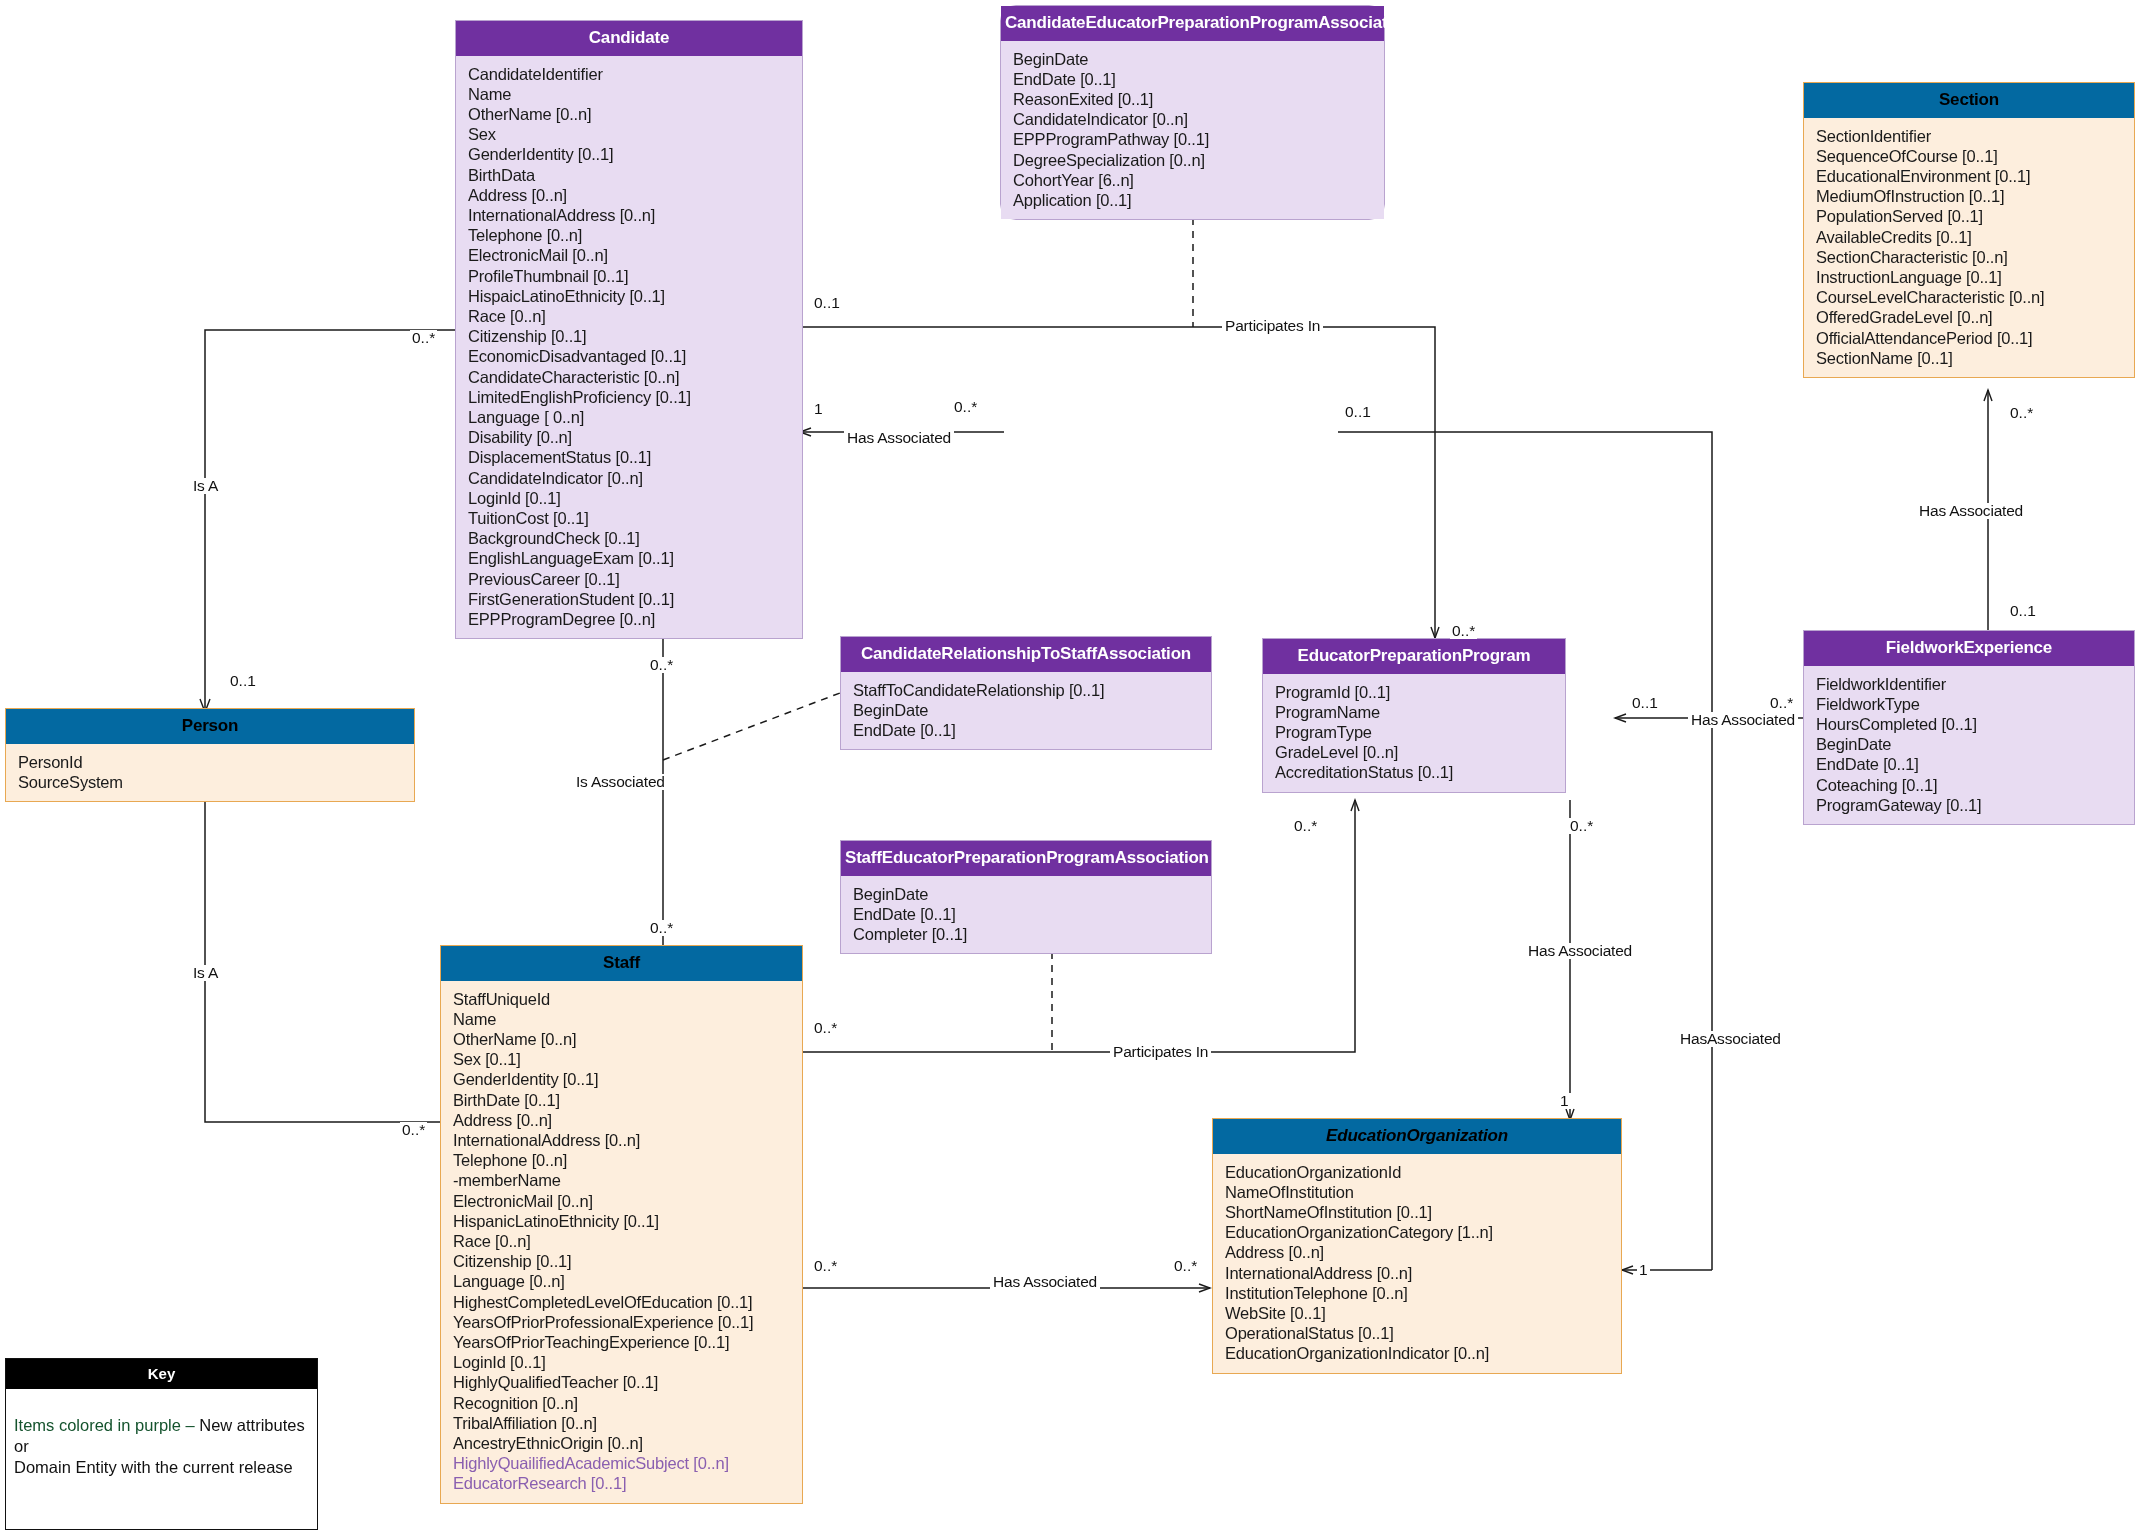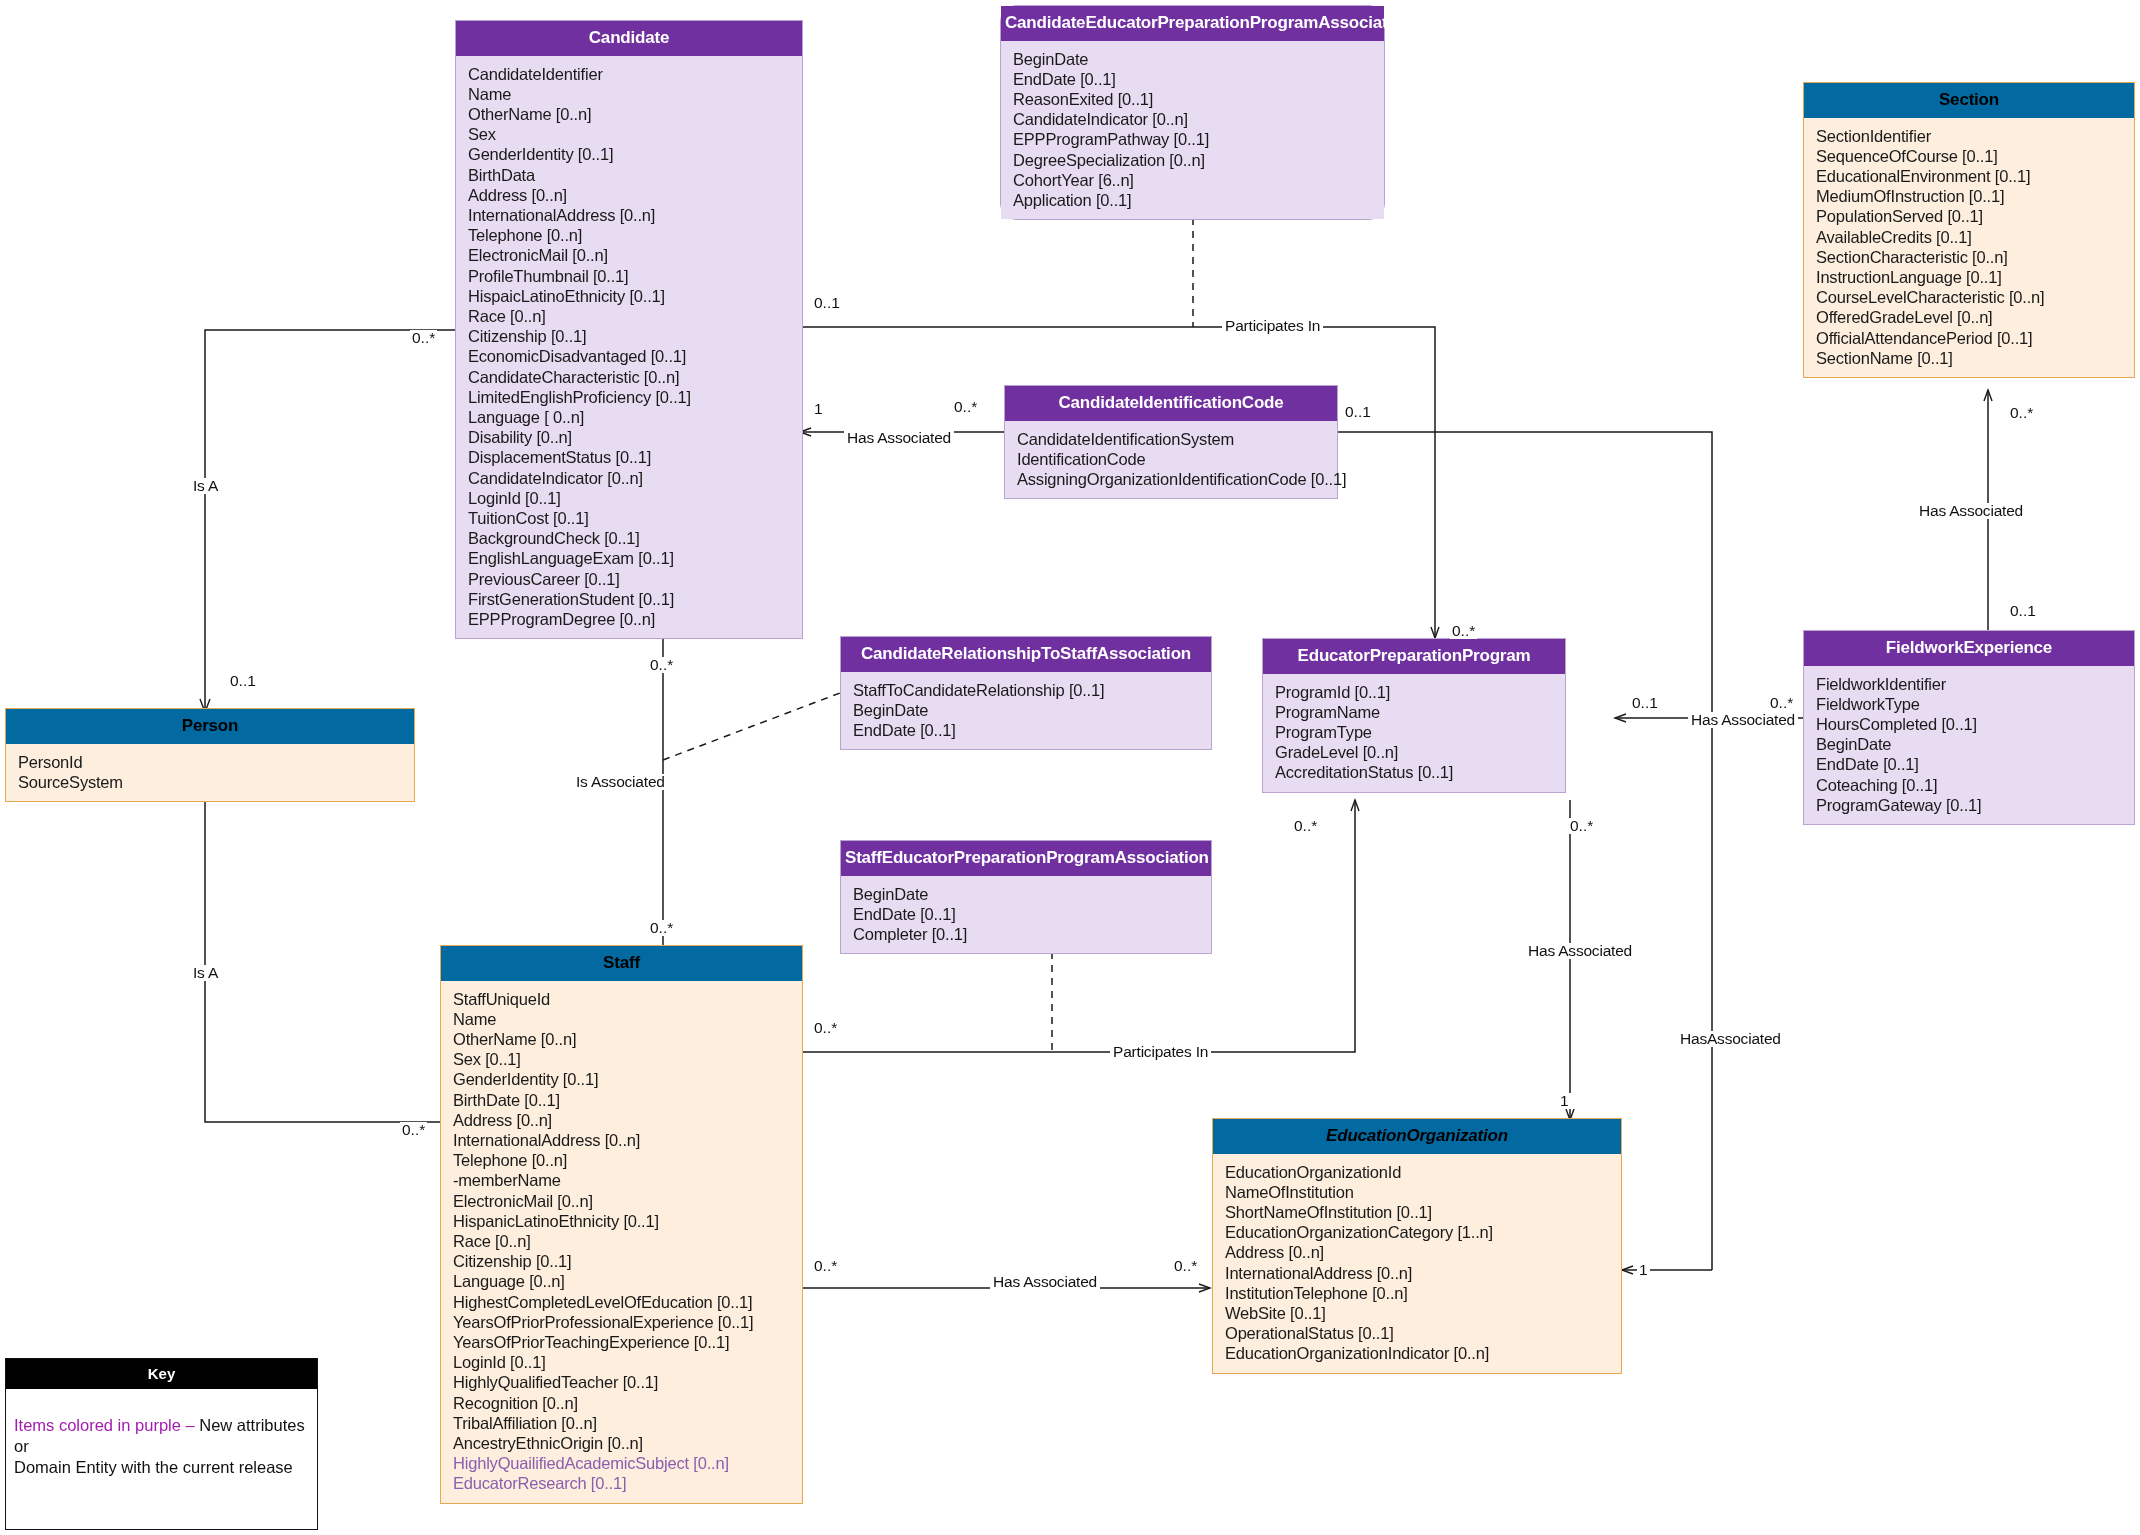--- a/index.html
+++ b/index.html
@@ -52,21 +52,21 @@
   }
   #key-box .hdr {
     background:#000000; color:#ffffff;
     text-align:center; font-weight:bold; font-size:15px;
     padding:6px 4px 7px 4px;
   }
   #key-box .body {
     padding:26px 8px 8px 8px;
     font-size:16.5px; line-height:21px; color:#111;
   }
-  #key-box .kw { color:#a21caf; }
+  #key-box .kw { color:#14532d; }
   
   .lbl {
     position:absolute;
     font-size:15.5px;
     color:#111;
     background:#ffffff;
     padding:0 3px;
     white-space:nowrap;
     line-height:16px;
     letter-spacing:-0.2px;
@@ -194,28 +194,20 @@
         <div class="attr">AvailableCredits [0..1]</div>
         <div class="attr">SectionCharacteristic  [0..n]</div>
         <div class="attr">InstructionLanguage [0..1]</div>
         <div class="attr">CourseLevelCharacteristic [0..n]</div>
         <div class="attr">OfferedGradeLevel [0..n]</div>
         <div class="attr">OfficialAttendancePeriod [0..1]</div>
         <div class="attr">SectionName [0..1]</div>
       </div>
   </div>
 
-  <div class="uml-class theme-purple" id="cls-cic" style="left:1004px; top:385px; width:334px;">
-    <div class="hdr">CandidateIdentificationCode</div>
-    <div class="body">
-        <div class="attr">CandidateIdentificationSystem</div>
-        <div class="attr">IdentificationCode</div>
-        <div class="attr">AssigningOrganizationIdentificationCode [0..1]</div>
-      </div>
-  </div>
 
   <div class="uml-class theme-purple" id="cls-crtsa" style="left:840px; top:636px; width:372px;">
     <div class="hdr">CandidateRelationshipToStaffAssociation</div>
     <div class="body">
         <div class="attr">StaffToCandidateRelationship [0..1]</div>
         <div class="attr">BeginDate</div>
         <div class="attr">EndDate [0..1]</div>
       </div>
   </div>
 

